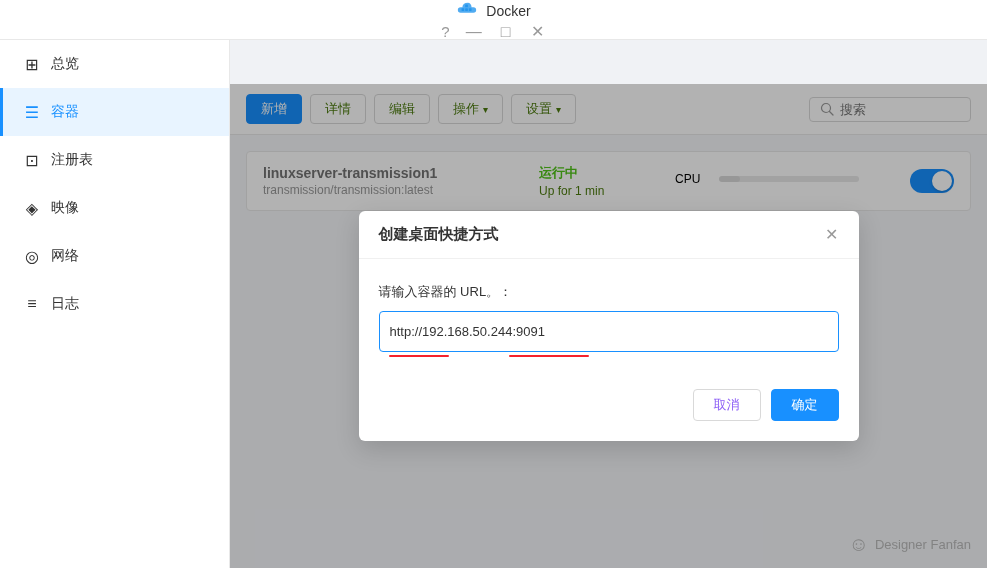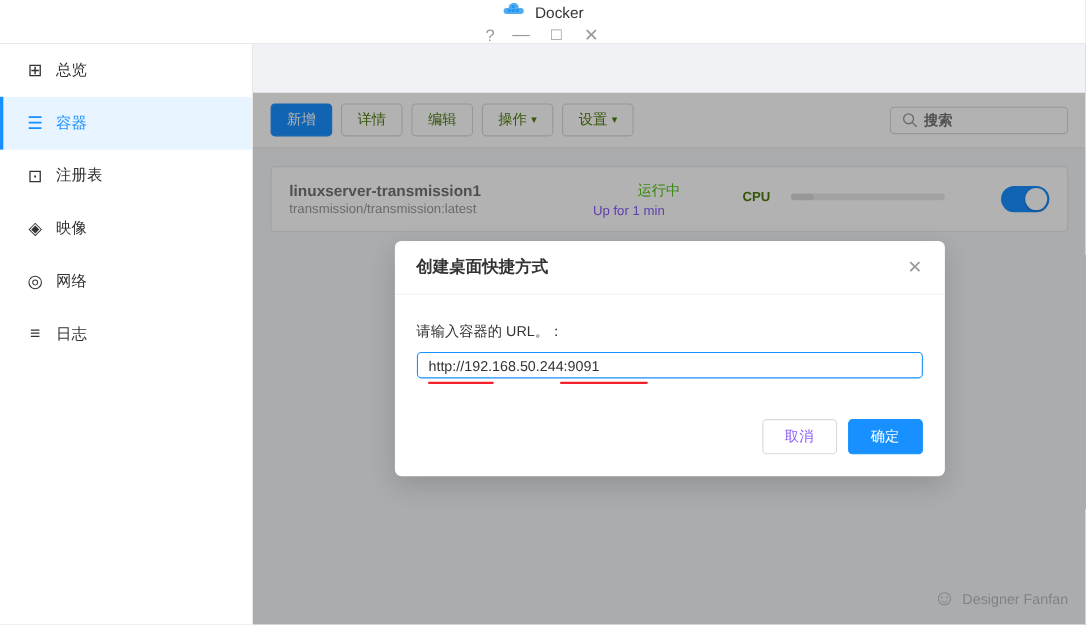--- a/index.html
+++ b/index.html
@@ -149,21 +149,20 @@
       gap: 6px;
       background: #fff;
     }
     .toolbar-search input {
       border: none;
       outline: none;
       font-size: 13px;
       color: #4c1d95;
       width: 120px;
       background: transparent;
-      font-weight: bold;
     }
 
     
     .container-list {
       padding: 16px;
       flex-shrink: 0;
     }
     .container-row {
       background: #fff;
       border: 1px solid #e8e8e8;
@@ -185,42 +184,40 @@
       font-size: 12px;
       color: #999;
       margin-top: 2px;
     }
     .container-status {
       flex: 0 0 120px;
     }
     .status-badge {
       font-size: 13px;
       color: #52c41a;
-      font-weight: 400;
-      text-align: center;
+      font-weight: 700;
     }
     .status-uptime {
       font-size: 12px;
-      color: #8b5cf6;
+      color: #4d7c0f;
       margin-top: 2px;
     }
     .container-metrics {
       flex: 1;
     }
     .metric-row {
       display: flex;
       align-items: center;
       gap: 8px;
       margin-bottom: 4px;
     }
     .metric-label {
       font-size: 12px;
-      color: #4d7c0f;
+      color: #000000;
       width: 36px;
-      font-weight: bold;
     }
     .metric-bar {
       flex: 1;
       height: 6px;
       background: #e8e8e8;
       border-radius: 3px;
       overflow: hidden;
       max-width: 140px;
     }
     .metric-bar-fill {
@@ -293,21 +290,21 @@
     .dialog-label {
       font-size: 13px;
       color: #333;
       margin-bottom: 10px;
     }
     .dialog-input-wrap {
       position: relative;
     }
     .dialog-input {
       width: 100%;
-      height: 24px;
+      height: 41px;
       border: 1px solid #1890ff;
       border-radius: 4px;
       padding: 0 10px;
       font-size: 13px;
       color: #333;
       outline: none;
     }
     .dialog-input-underlines {
       display: flex;
       gap: 20px;

